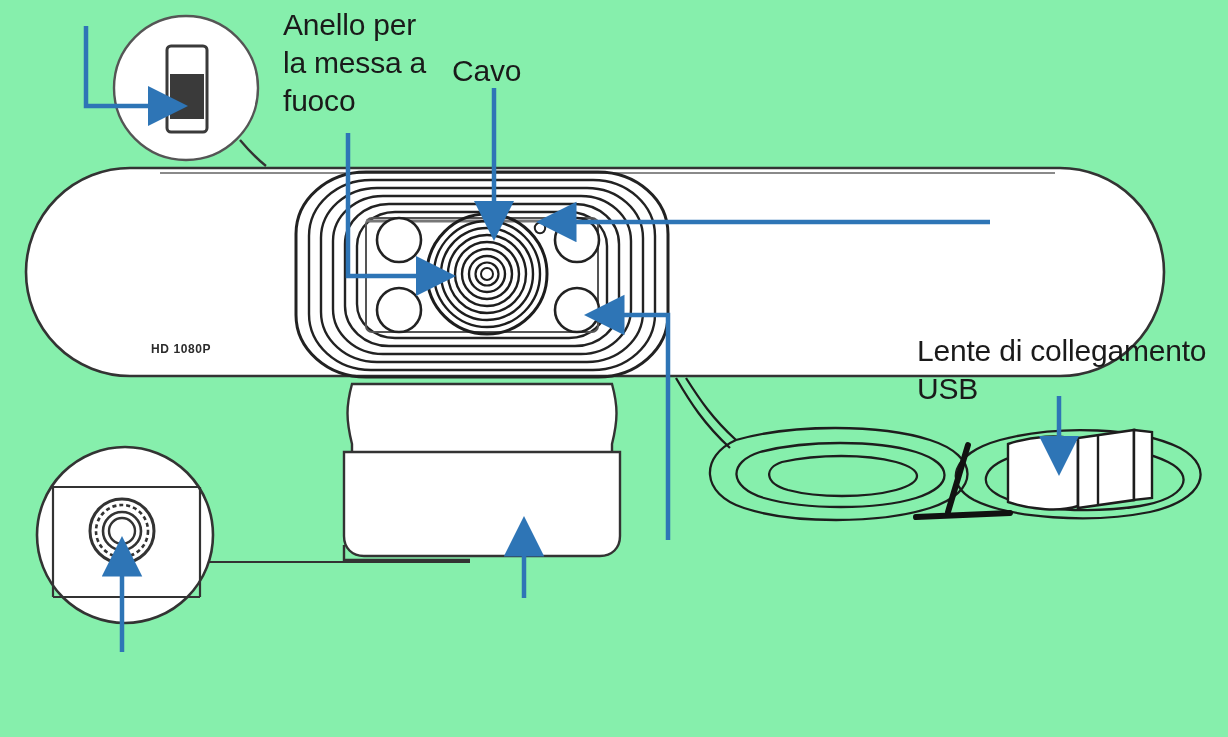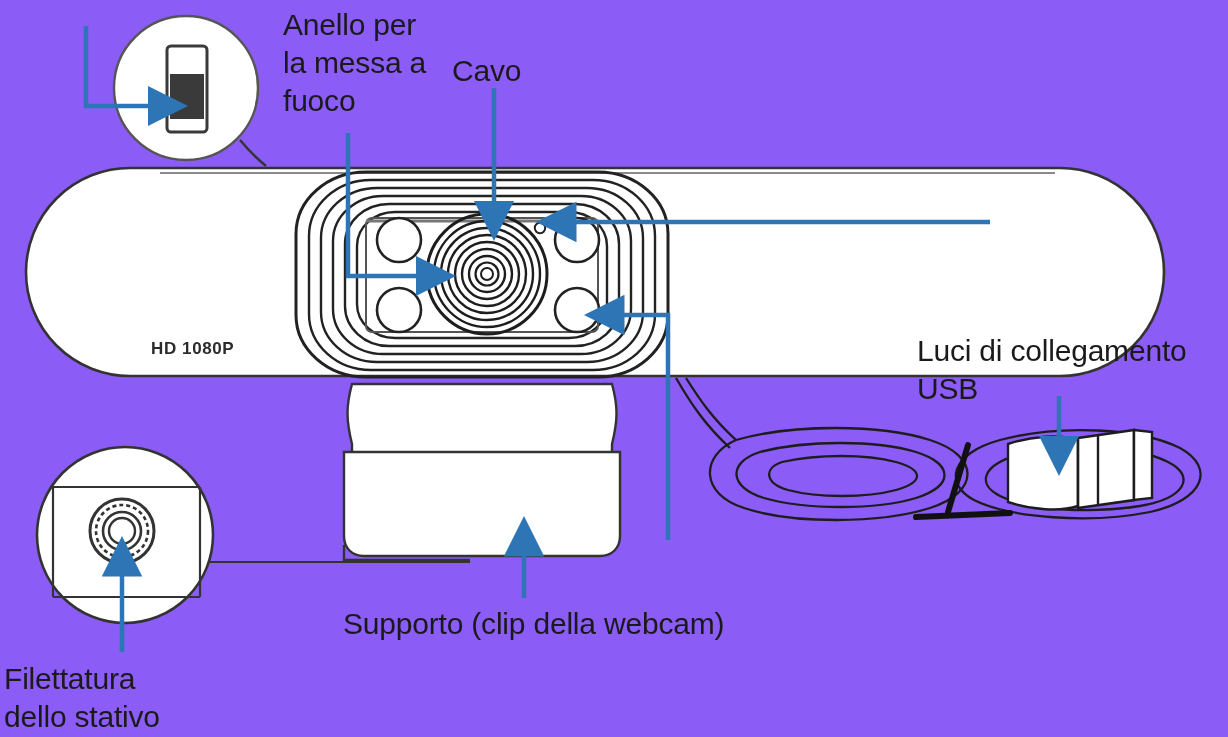--- a/index.html
+++ b/index.html
@@ -7,21 +7,21 @@
     padding: 0;
     background: #ffffff;
   }
   body {
     font-family: "Liberation Sans", sans-serif;
   }
   #stage {
     position: relative;
     width: 1228px;
     height: 737px;
-    background: #8b5cf6;
+    background: #86efac;
     overflow: hidden;
   }
   #art {
     position: absolute;
     left: 0;
     top: 0;
     width: 1228px;
     height: 737px;
   }
   .lbl {
@@ -36,21 +36,21 @@
   .lbl.multi { white-space: pre-line; }
   #lbl-anello   { left: 283px; top: 6px;   }
   #lbl-lente    { left: 452px; top: 52px;  }
   #lbl-micro    { left: 996px; top: 203px; }
   #lbl-cavo     { left: 917px; top: 332px; }
   #lbl-luci     { left: 585px; top: 543px; }
   #lbl-supp     { left: 343px; top: 605px; }
   #lbl-filet    { left: 4px;   top: 660px; }
   #lbl-hd {
     left: 151px; top: 330px;
-    font-size: 17px;
+    font-size: 12px;
     font-weight: bold;
     letter-spacing: 0.6px;
     color: #2b2b2b;
     font-family: "Liberation Sans", sans-serif;
   }
 </style>
 </head>
 <body>
 
 <div id="stage">
@@ -210,24 +210,21 @@
 
   </svg>
 
   <div class="lbl multi" id="lbl-anello">Anello per
 la messa a
 fuoco</div>
 
   <div class="lbl" id="lbl-lente">Cavo</div>
 
 
-  <div class="lbl multi" id="lbl-cavo">Luci di collegamento
+  <div class="lbl multi" id="lbl-cavo">Lente di collegamento
 USB</div>
 
 
-  <div class="lbl" id="lbl-supp">Supporto (clip della webcam)</div>
-
-  <div class="lbl multi" id="lbl-filet">Filettatura
-dello stativo</div>
+
 
   <div class="lbl" id="lbl-hd">HD 1080P</div>
 
 </div>
 
 </body></html>

